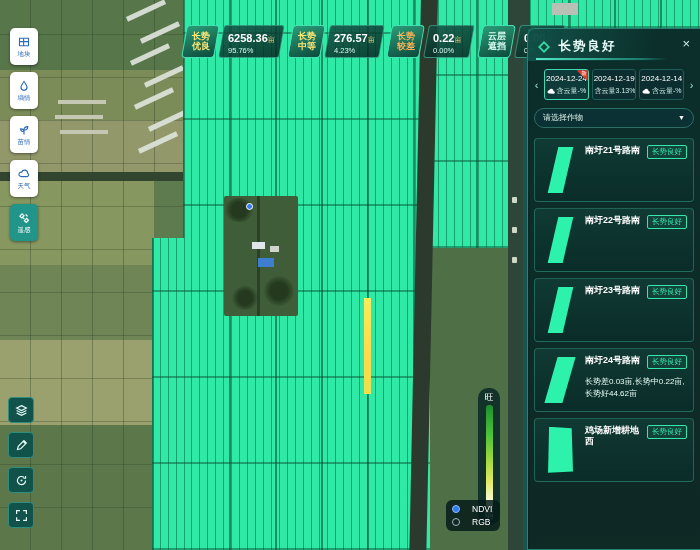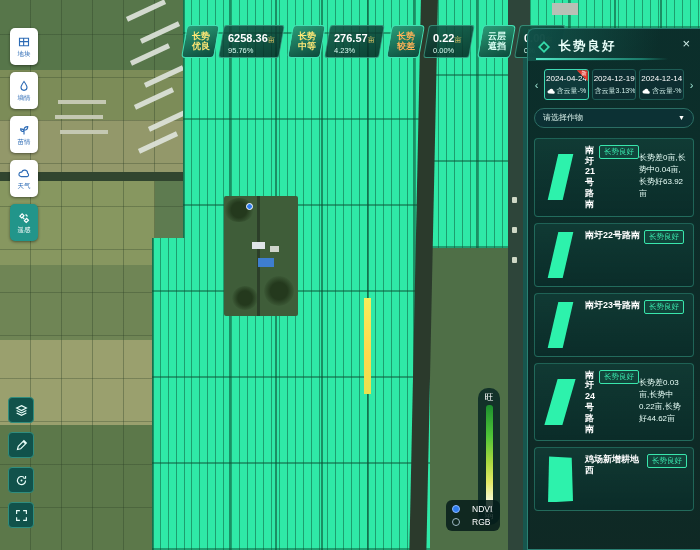--- a/index.html
+++ b/index.html
@@ -114,21 +114,21 @@
   .filter-row{display:flex;gap:6px;padding:2px 6px 6px;align-items:flex-end;}
   .filter{flex:1;height:20px;background:#0c3134;border:1px solid #2b6e64;border-radius:10px;color:#dff6ef;
     font-size:8px;display:flex;align-items:center;justify-content:space-between;padding:0 8px;cursor:pointer;white-space:nowrap;}
   .filter .caret{font-size:7px;color:#fff;}
   .field-list{flex:1;display:flex;flex-direction:column;gap:6px;padding:4px 6px 6px;overflow:hidden;}
   .field-card{display:flex;gap:6px;min-height:64px;border:1px solid rgba(70,200,170,.35);border-radius:4px;
     background:linear-gradient(180deg,rgba(20,70,62,.55),rgba(10,45,42,.78));padding:6px;cursor:pointer;}
   .thumb{width:38px;display:flex;align-items:center;justify-content:center;}
   .shape-slant{width:15px;height:46px;background:#2df2ac;transform:skewX(-13deg);}
   .shape-block{width:26px;height:46px;background:#2df2ac;clip-path:polygon(8% 0,95% 3%,100% 97%,4% 100%);}
-  .fc-body{flex:1;display:flex;flex-direction:row;}
+  .fc-body{flex:1;display:flex;flex-direction:column;}
   .fc-top{display:flex;justify-content:space-between;align-items:flex-start;gap:4px;}
   .fc-name{font-size:9px;font-weight:bold;color:#fff;line-height:1.2;}
   .fc-badge{font-size:7.5px;color:#39e6ac;border:1px solid #39e6ac;background:rgba(57,230,172,.08);
     padding:1px 4px;border-radius:2px;white-space:nowrap;}
   .fc-desc{margin-top:7px;font-size:8px;color:#e8fff8;line-height:1.5;}
 </style>
 </head>
 <body>
 
 <div class="screen">
@@ -303,21 +303,21 @@
         </svg>
       <span class="panel-title">长势良好</span>
       <span class="close-x">×</span>
       <div class="swoosh"></div>
     </div>
 
     <div class="date-row">
       <span class="nav-arrow">‹</span>
       <div class="date-card sel">
         <span class="new-badge">新</span>
-        <span class="d">2024-04-24</span>
+        <span class="d">2024-12-24</span>
         <span class="c">
             <svg width="8" height="6" viewBox="0 0 16 12">
               <path d="M4 11a3.2 3.2 0 1 1 .4-6.4A4.4 4.4 0 0 1 13 6a2.8 2.8 0 0 1-.4 5.6Z" fill="#fff"></path>
             </svg>
             <span>含云量-%</span>
           </span>
       </div>
       <div class="date-card">
         <span class="d">2024-12-19</span>
         <span class="c">
@@ -349,21 +349,20 @@
     <div class="field-list">
       <div class="field-card">
         <div class="thumb">
             <div class="shape-slant"></div>
           </div>
         <div class="fc-body">
           <div class="fc-top">
               <span class="fc-name">南圩21号路南</span>
               <span class="fc-badge">长势良好</span>
             </div>
-          <div class="fc-desc">长势差0亩,长势中0.04亩,长势好63.92亩</div>
         </div>
       </div>
       <div class="field-card">
         <div class="thumb">
             <div class="shape-slant"></div>
           </div>
         <div class="fc-body">
           <div class="fc-top">
               <span class="fc-name">南圩22号路南</span>
               <span class="fc-badge">长势良好</span>

